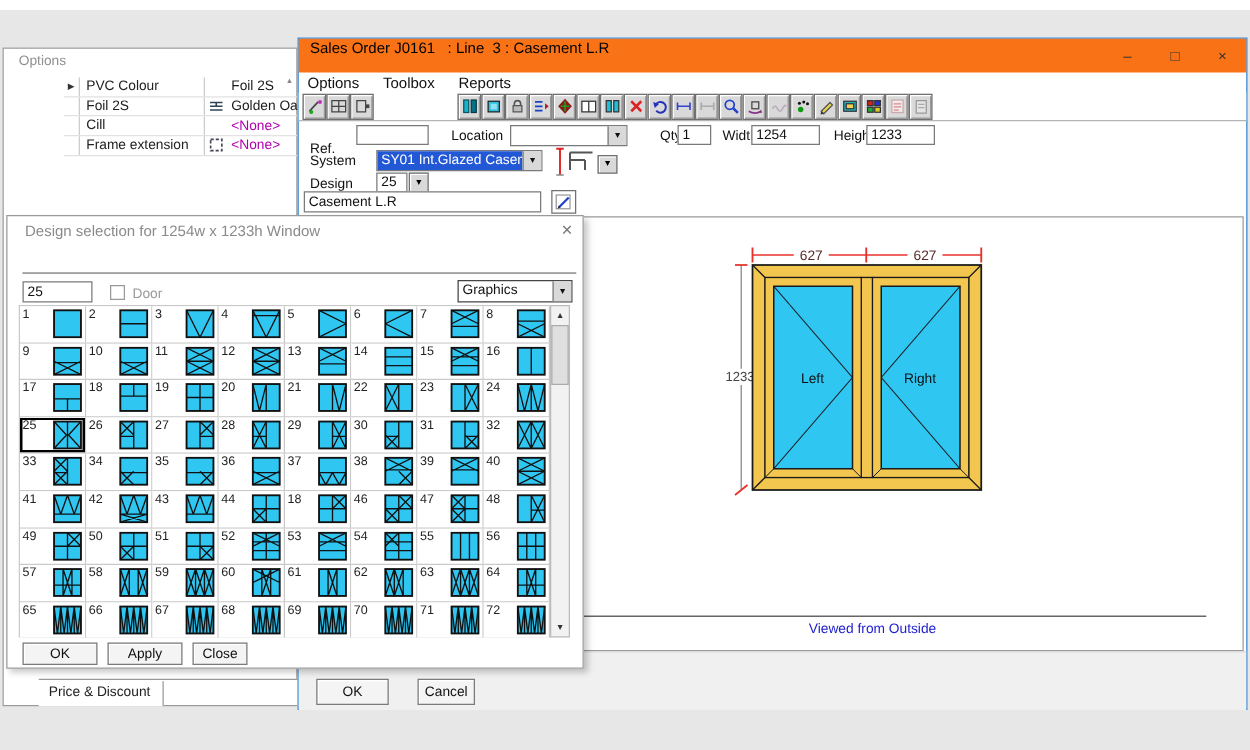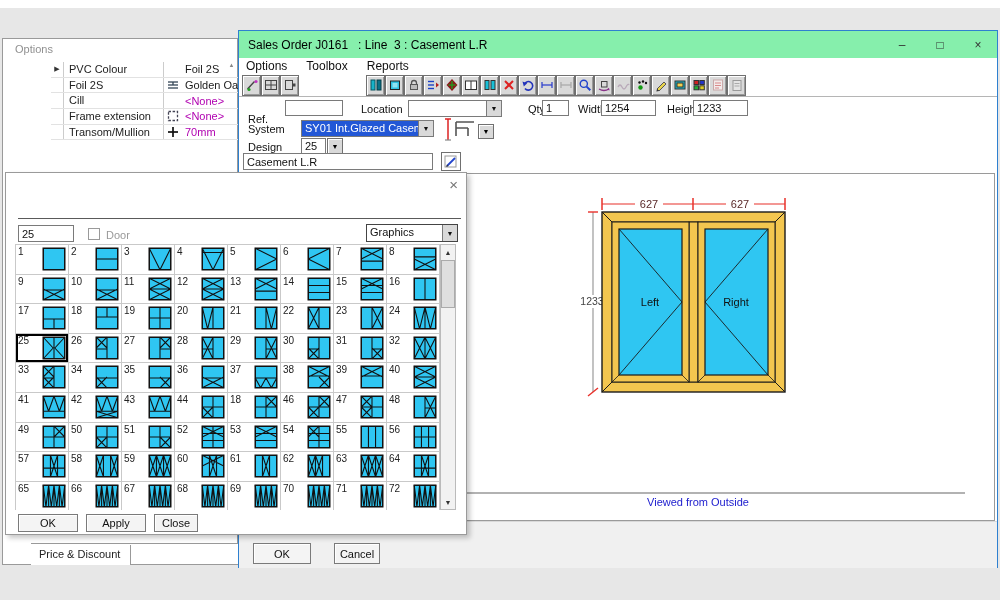--- a/index.html
+++ b/index.html
@@ -3,21 +3,21 @@
 <meta charset="utf-8">
 <style>
   html,body{margin:0;padding:0;width:1000px;height:600px;overflow:hidden;background:#fff;
     font-family:"Liberation Sans",sans-serif;-webkit-font-smoothing:antialiased;}
   *{box-sizing:border-box;}
   .desktop{position:absolute;left:0;top:8px;width:1000px;height:592px;background:#e7e7e7;}
 
   
   .main-window{position:absolute;left:238px;top:30px;width:760px;height:538px;background:#fff;
     border:1px solid #2e80d0;}
-  .titlebar{position:absolute;left:0;top:0;right:0;height:27px;background:#86efac;display:flex;align-items:center;}
+  .titlebar{position:absolute;left:0;top:0;right:0;height:27px;background:#f97316;display:flex;}
   .title-text{margin-left:9px;font-size:12px;color:#000;white-space:pre;}
   .win-controls{position:absolute;right:0;top:0;height:27px;display:flex;}
   .win-btn{width:38px;height:27px;display:flex;align-items:center;justify-content:center;
     font-size:12px;color:#333;cursor:default;}
   .menubar{position:absolute;left:0;top:27px;right:0;height:16px;display:flex;gap:19px;padding-left:7px;
     font-size:12px;color:#111;align-items:center;}
   .menu-item{cursor:default;}
   .toolbar{position:absolute;left:0;top:43px;right:0;height:23px;display:flex;align-items:center;
     border-bottom:1px solid #b5b5b5;background:#fff;}
   .tb-group{display:flex;}
@@ -127,31 +127,20 @@
       <div class="op-row">
         <span class="op-gutter"></span>
         <span class="op-name">Frame extension</span>
         <span class="op-ico">
           <svg width="14" height="14" viewBox="0 0 14 14">
             <rect x="2.5" y="2.5" width="9" height="9" fill="none" stroke="#445" stroke-dasharray="2.5 1.6" stroke-width="1.3"></rect>
           </svg>
         </span>
         <span class="op-val magenta">&lt;None&gt;</span>
       </div>
-      <div class="op-row">
-        <span class="op-gutter"></span>
-        <span class="op-name">Transom/Mullion</span>
-        <span class="op-ico">
-          <svg width="14" height="14" viewBox="0 0 14 14">
-            <line x1="7" y1="2" x2="7" y2="12" stroke="#111" stroke-width="1.7"></line>
-            <line x1="2" y1="7" x2="12" y2="7" stroke="#111" stroke-width="1.7"></line>
-          </svg>
-        </span>
-        <span class="op-val magenta">70mm</span>
-      </div>
     </div>
   <div class="op-tabrow">
     <div class="op-tab">Price &amp; Discount</div>
   </div>
 </section>
 
 <section class="main-window">
   <div class="titlebar">
     <span class="title-text">Sales Order J0161   : Line  3 : Casement L.R</span>
     <span class="win-controls">
@@ -460,20 +449,21 @@
     </svg>
   </div>
 
   <div class="bottombar">
     <div class="btn ul-first" style="position:absolute;left:14px;top:21px;width:58px;height:21px">OK</div>
     <div class="btn" style="position:absolute;left:95px;top:21px;width:46px;height:21px">Cancel</div>
   </div>
 </section>
 
 <section class="design-dialog">
+  <div class="dlg-title">Design selection for 1254w x 1233h Window</div>
   <div class="dlg-close">×</div>
   <div class="dlg-sep"></div>
   <input class="frm-input" style="position: absolute; left: 12px; top: 52px; width: 56px; height: 17px;" value="25">
   <span class="chk" style="left:82px;top:55px"></span>
   <span style="position:absolute;left:100px;top:56px;font-size:11px;color:#999">Door</span>
   <span class="combo" style="left:360px;top:51px;width:92px;height:18px;border-color:#444">
     <span class="txt" style="color:#111">Graphics</span>
     <span class="drop">▼</span>
   </span>
   <div class="design-grid" id="design-grid">

